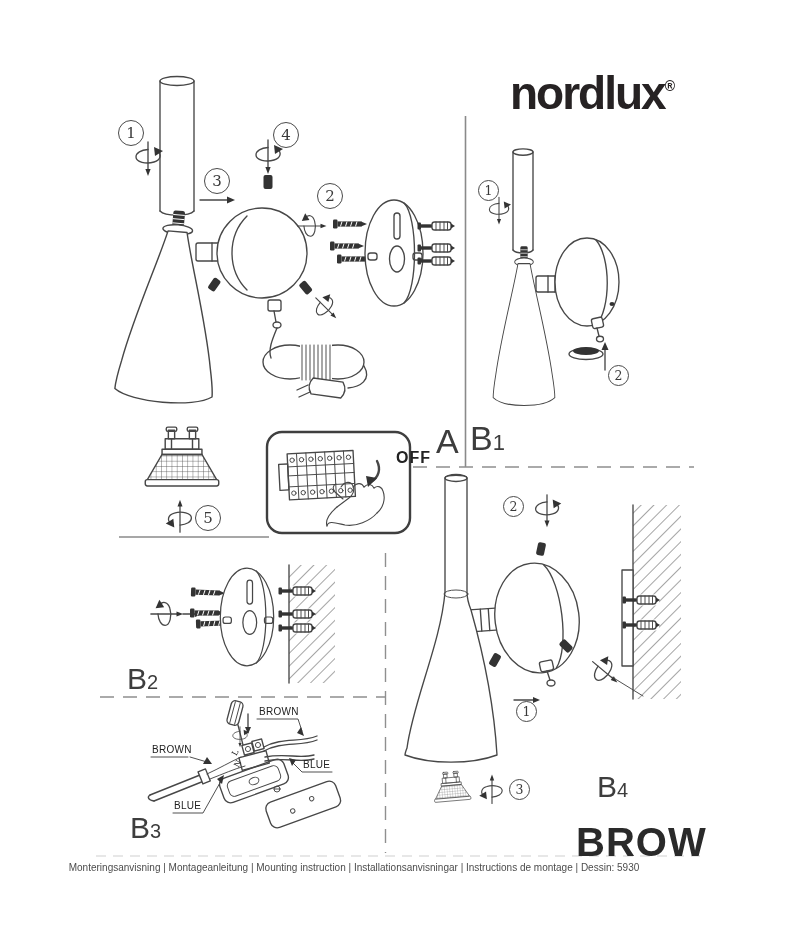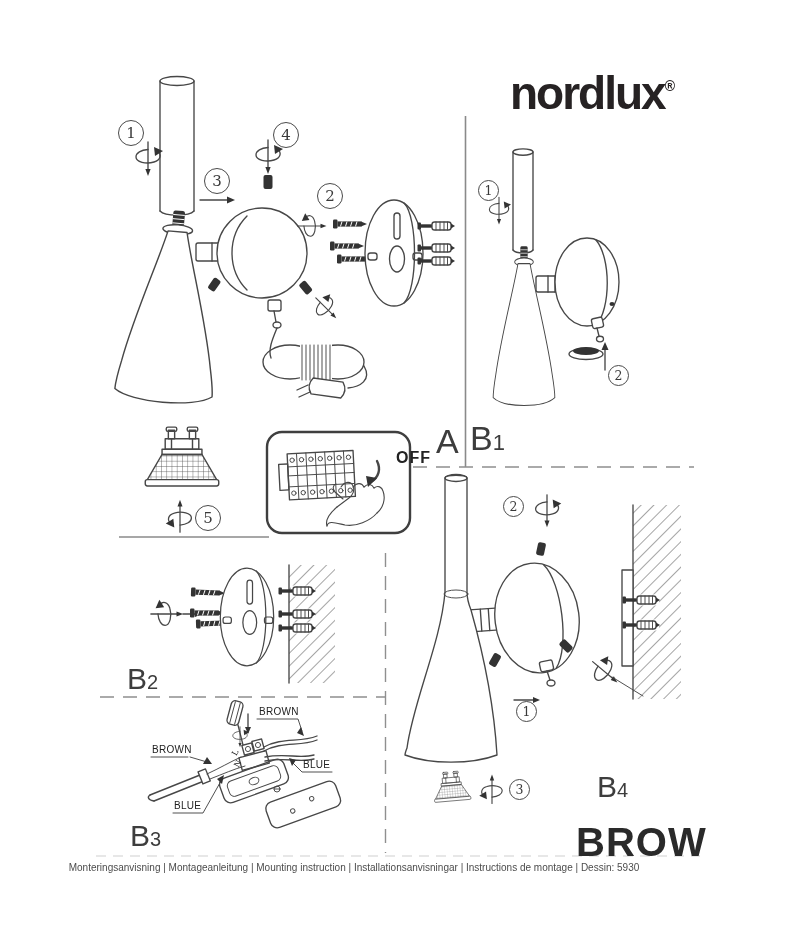--- a/index.html
+++ b/index.html
@@ -355,21 +355,21 @@
     <use href="#bulb" transform="translate(452,791) scale(0.52) rotate(-5)"></use>
     <use href="#rot" transform="translate(492,789) rotate(180) scale(0.85)"></use>
   </g>
 </svg>
 
 <div class="abs logo" style="left:510px;top:70px;"><span>nordlux</span><span class="reg">®</span></div>
 
 <div class="abs seclabel-lg" style="left:436px;top:424px;"><span>A</span></div>
 <div class="abs seclabel-lg" style="left:470px;top:421px;text-align:right;"><span>B</span><span class="idx">1</span></div>
 <div class="abs seclabel" style="left:127px;top:658px;margin-top:6px;"><span>B</span><span class="idx">2</span></div>
-<div class="abs seclabel" style="left:130px;top:813px;margin-top:8px;"><span>B</span><span class="idx">3</span></div>
+<div class="abs seclabel" style="left:130px;top:813px;"><span>B</span><span class="idx">3</span></div>
 <div class="abs seclabel" style="left:597px;top:772px;"><span>B</span><span class="idx">4</span></div>
 
 <div class="abs off" style="left:356px;top:450px;">OFF</div>
 
 <div class="step lg" style="left:118px;top:120px;">1</div>
 <div class="step lg" style="left:204px;top:168px;">3</div>
 <div class="step lg" style="left:273px;top:122px;">4</div>
 <div class="step lg" style="left:317px;top:183px;">2</div>
 <div class="step lg" style="left:195px;top:505px;">5</div>
 <div class="step sm" style="left:478px;top:180px;">1</div>

